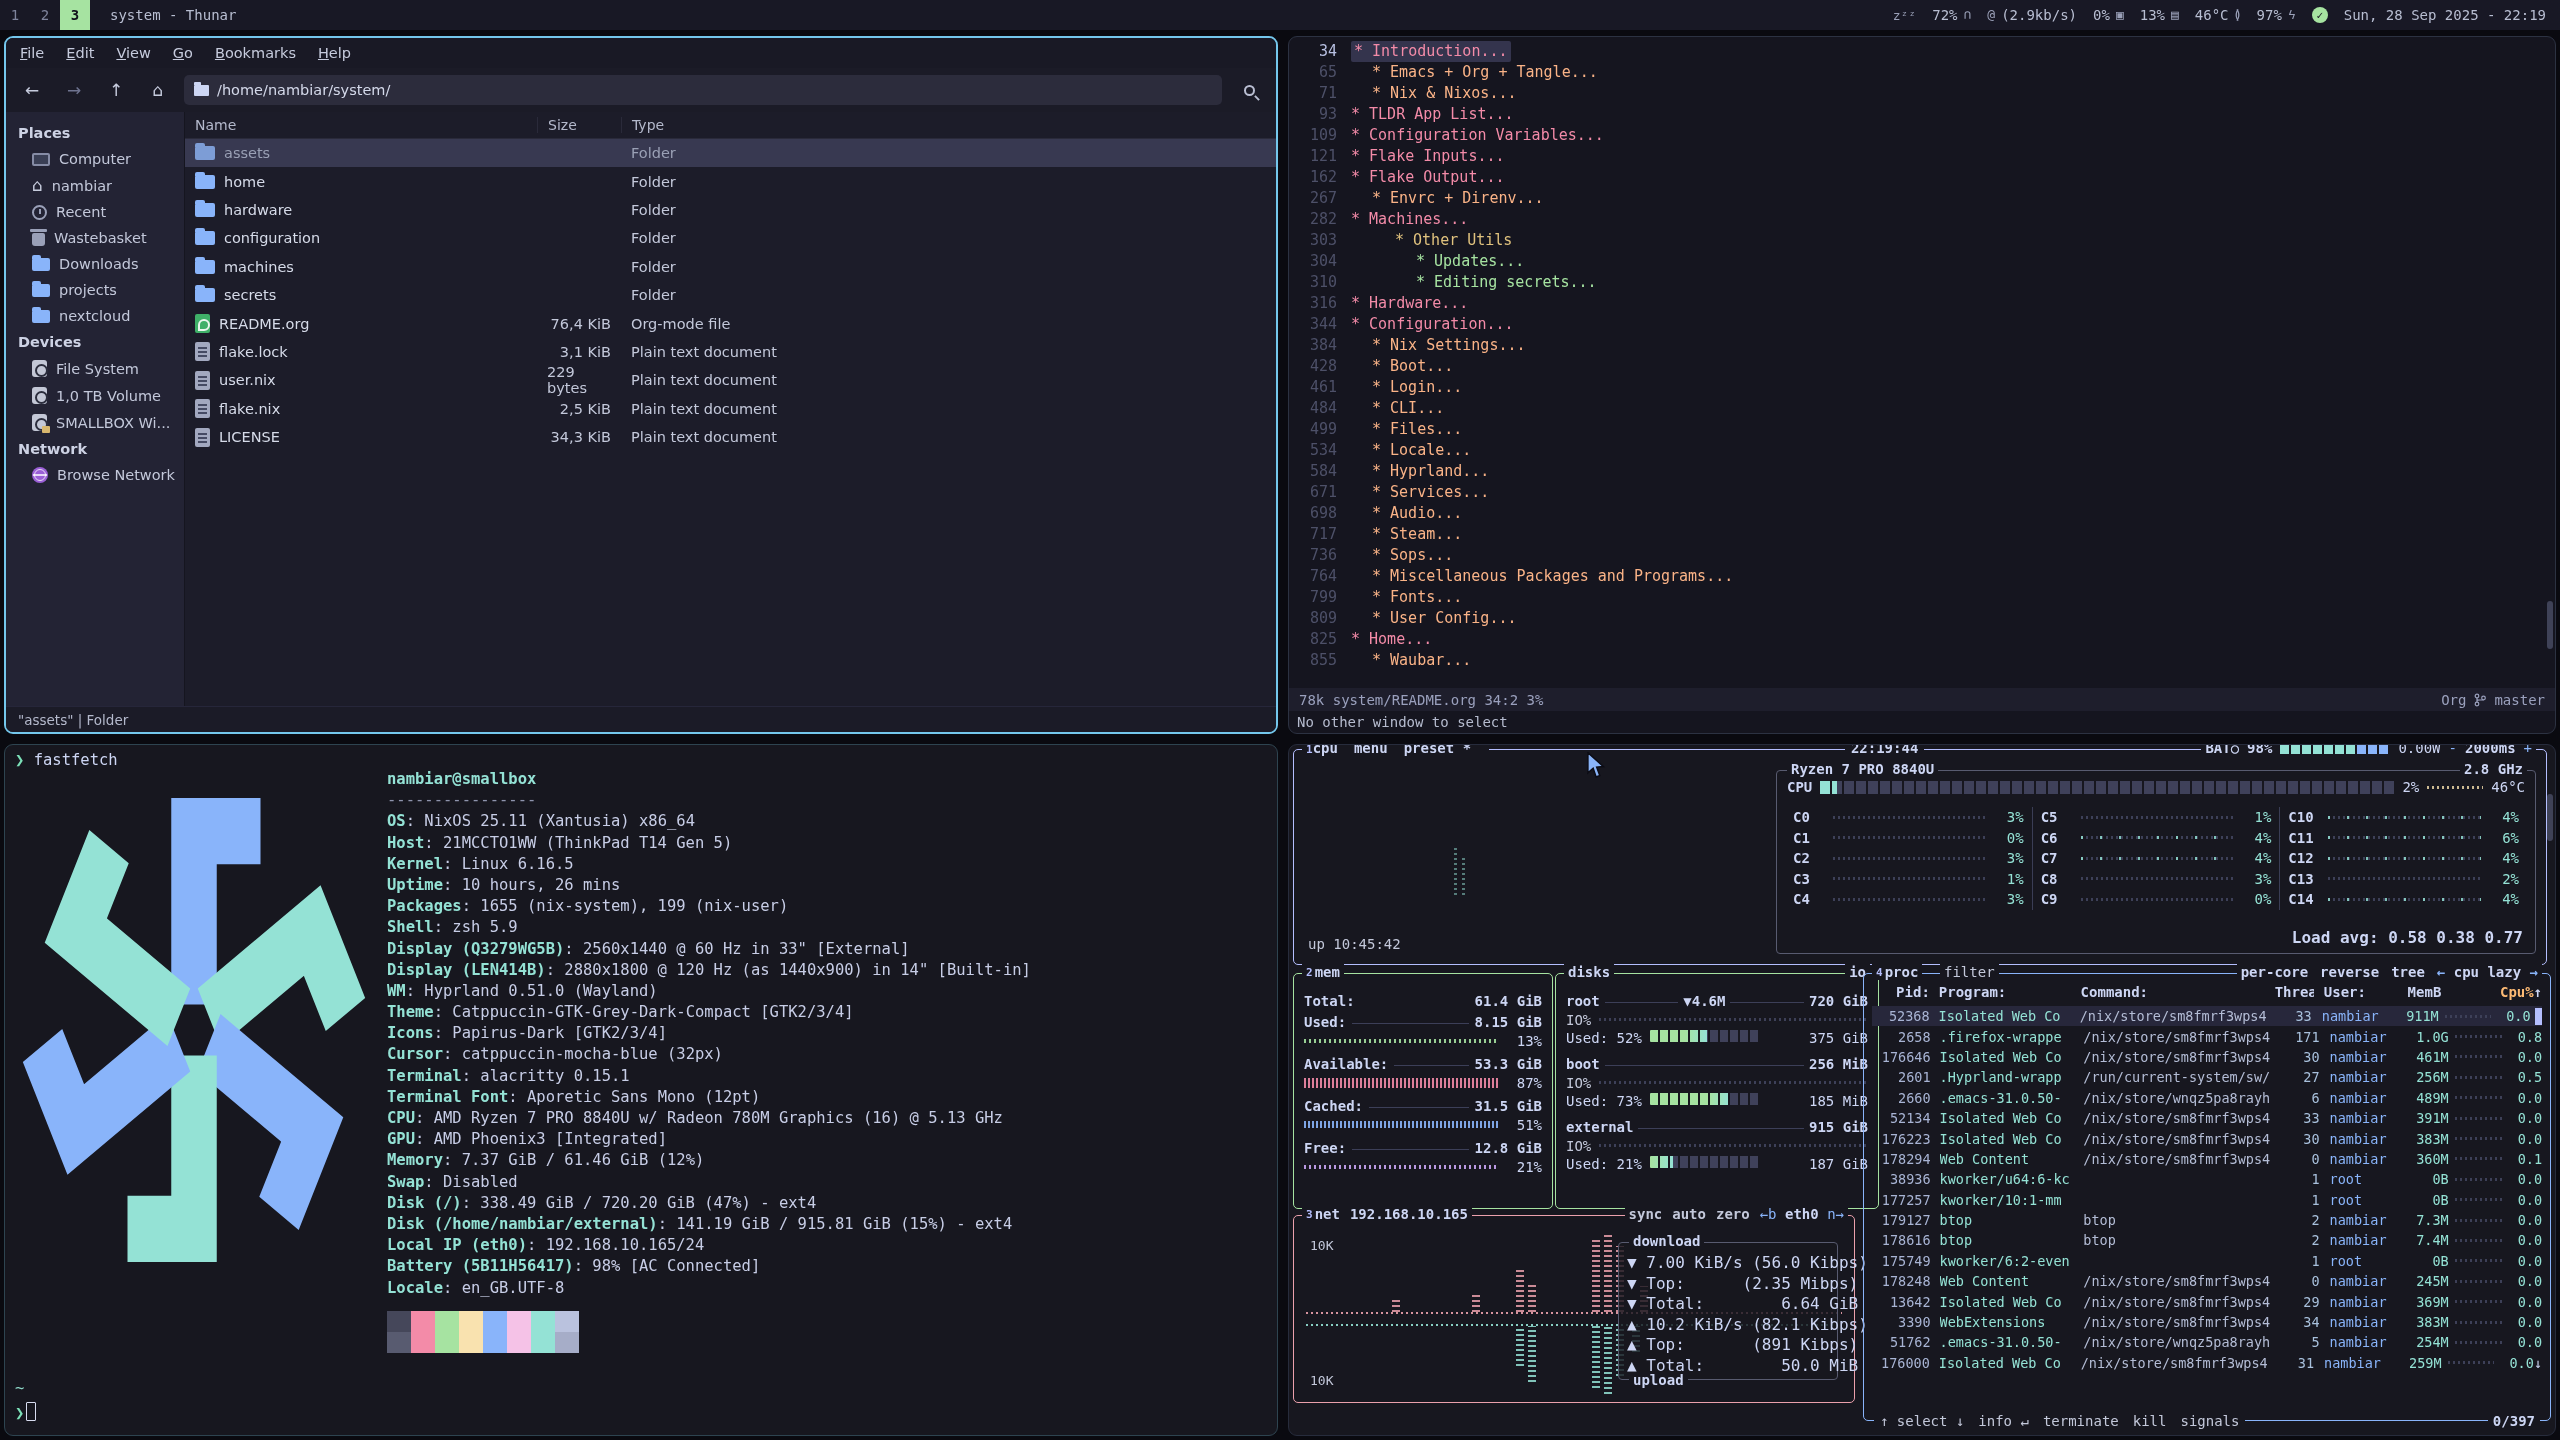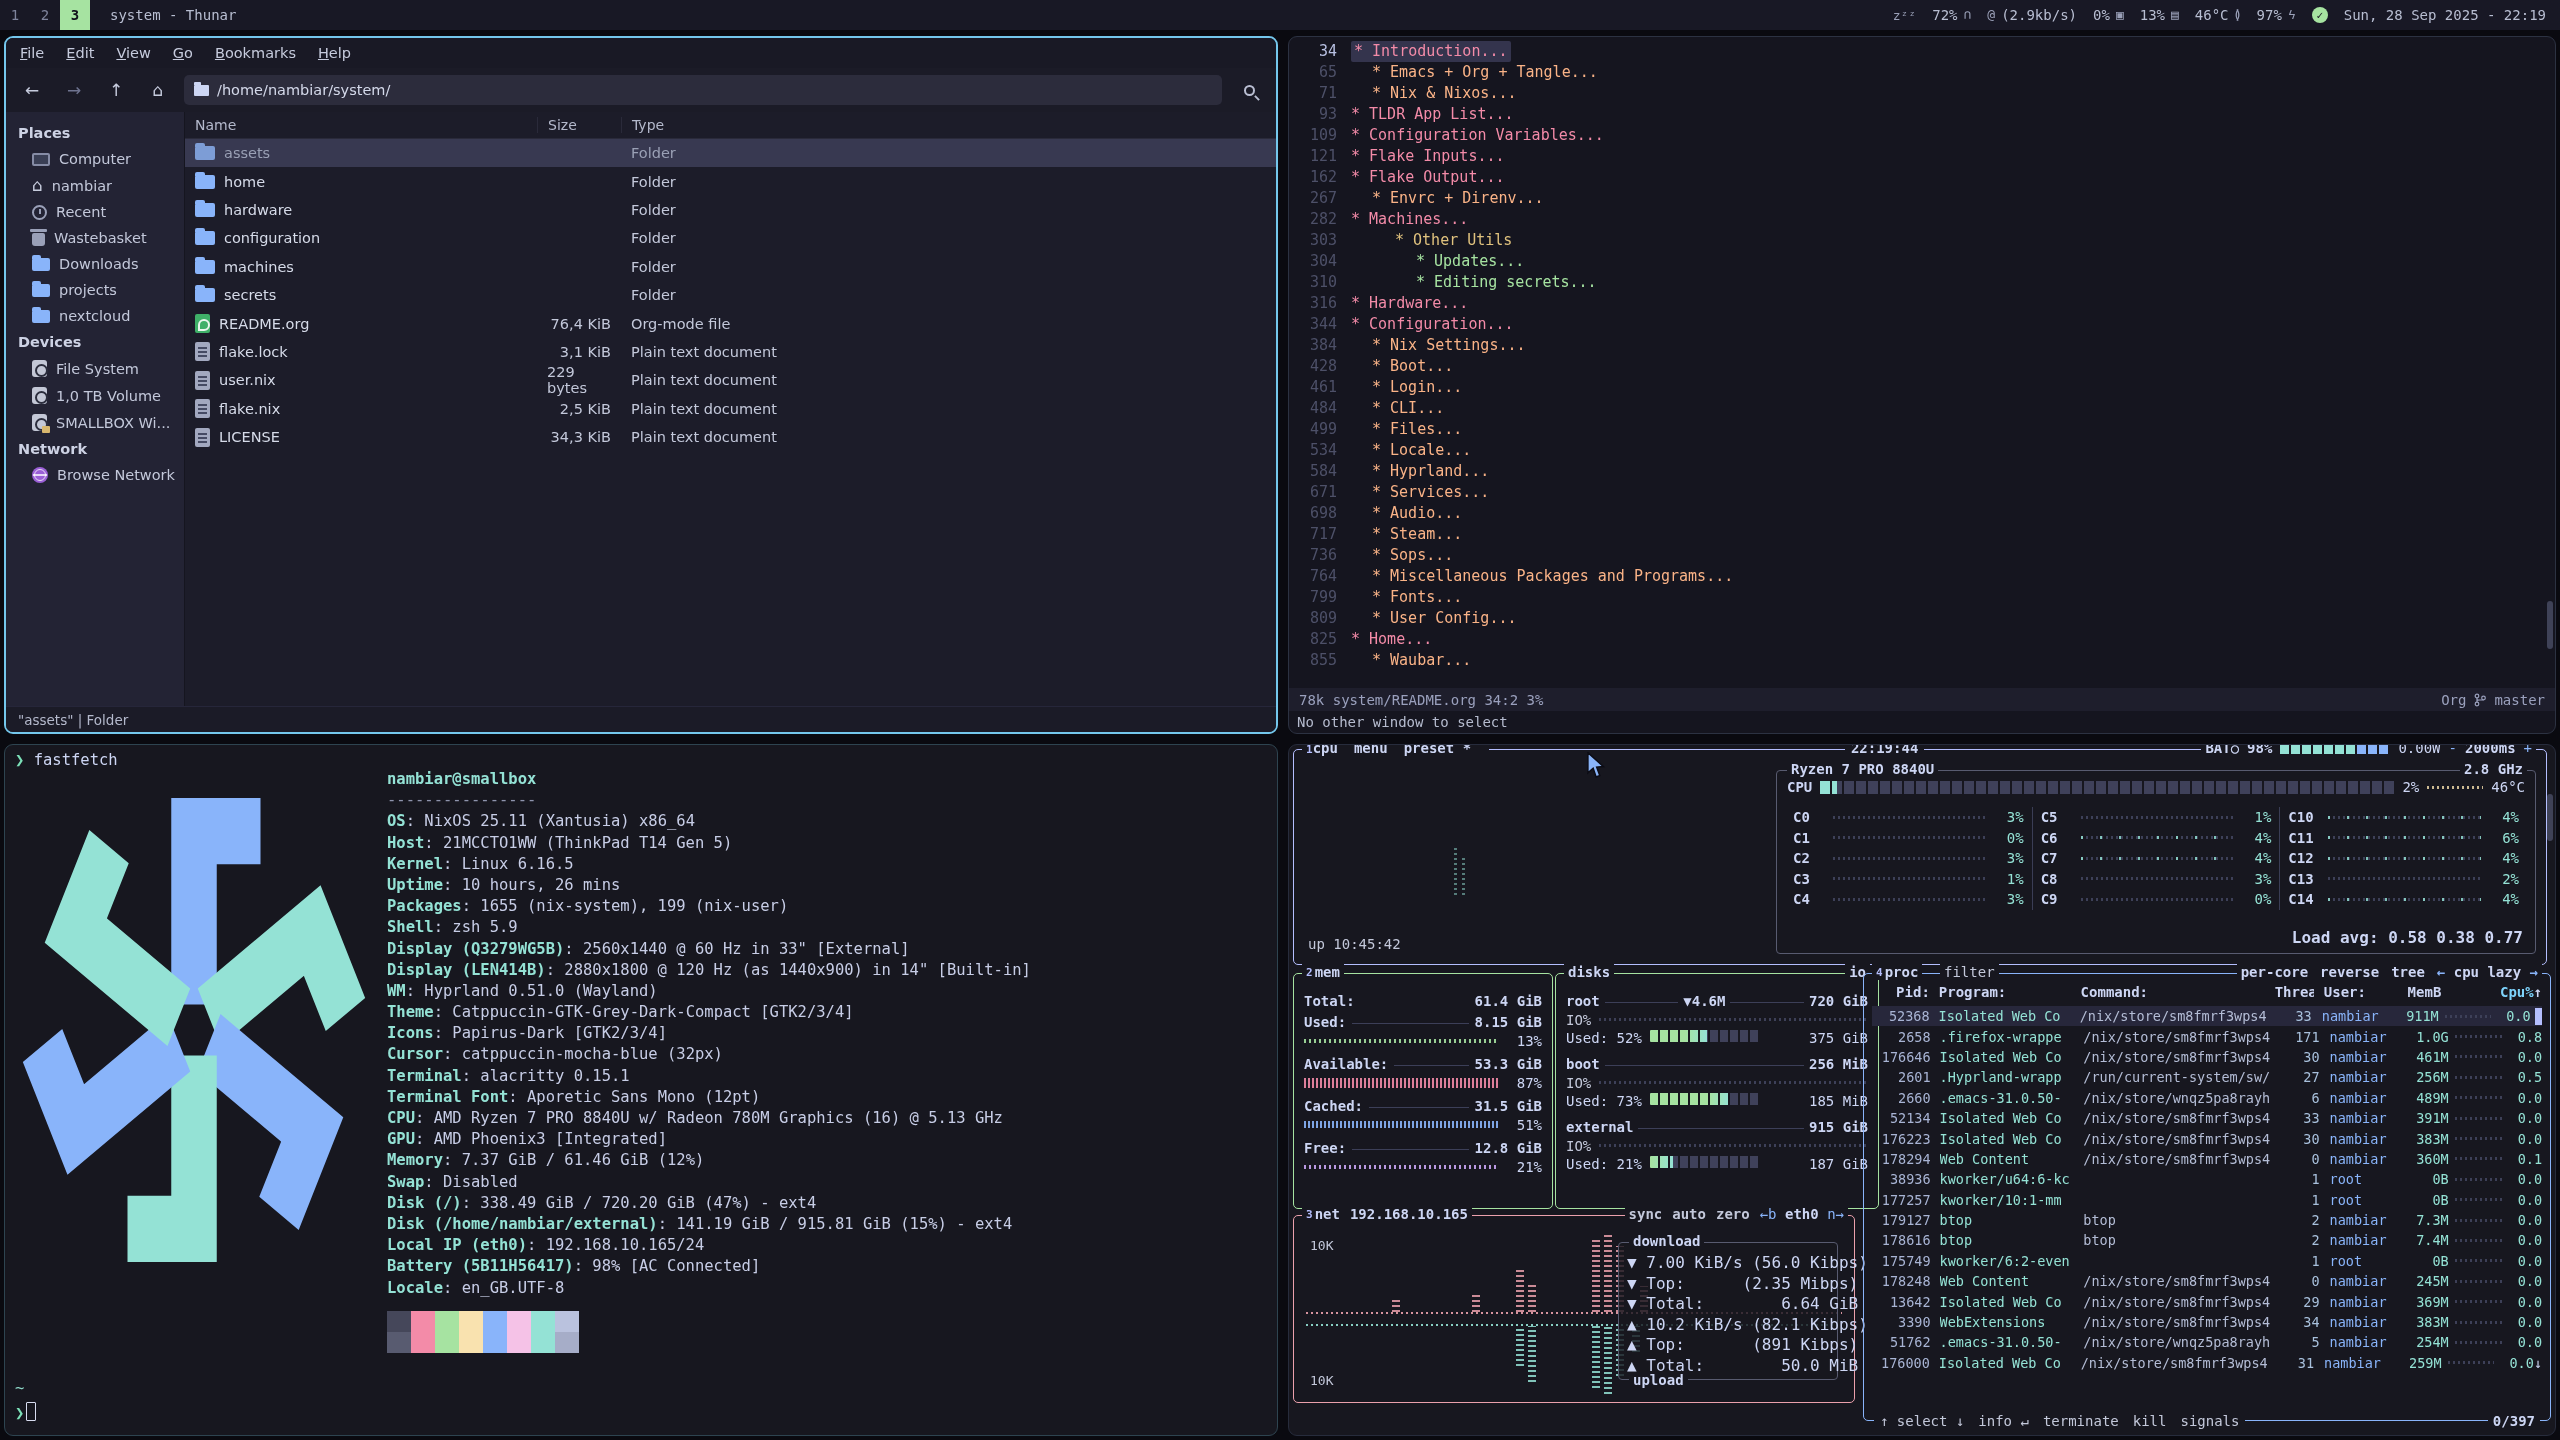--- a/index.html
+++ b/index.html
@@ -838,21 +838,21 @@
         <span><span class="b-blue">← </span><span class="b-bold">cpu lazy</span><span class="b-blue"> →</span></span>
       </div>
     <div id="proc-head">
         <span class="pc pc-pid" style="color: rgb(205, 214, 244);">Pid:</span>
         <span class="pc pc-prog" style="color: rgb(205, 214, 244);">Program:</span>
         <span class="pc pc-cmd" style="color: rgb(205, 214, 244);">Command:</span>
         <span class="pc pc-thr" style="color: rgb(205, 214, 244);">Threads:</span>
         <span class="pc pc-user" style="color: rgb(205, 214, 244);">User:</span>
         <span class="pc pc-mem" style="color: rgb(205, 214, 244);">MemB</span>
         <span class="pc pc-dots"></span>
-        <span class="pc pc-cpu" style="color: #7dd3fc;">Cpu%</span>
+        <span class="pc pc-cpu" style="color: #fdba74;">Cpu%</span>
         <span class="hdr-arrow">↑</span>
       </div>
     <div id="proc-rows">
         <div class="prow selected">
           <span class="pc pc-pid">52368</span>
           <span class="pc pc-prog">Isolated Web Co</span>
           <span class="pc pc-cmd">/nix/store/sm8fmrf3wps4</span>
           <span class="pc pc-thr">33</span>
           <span class="pc pc-user">nambiar</span>
           <span class="pc pc-mem">911M</span>

